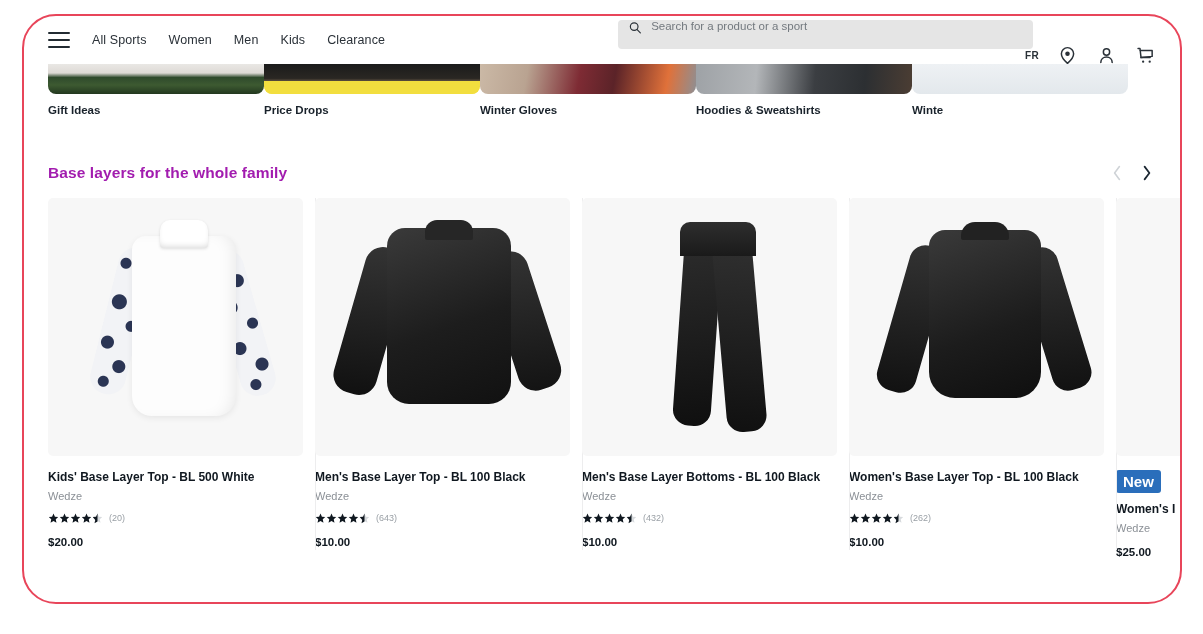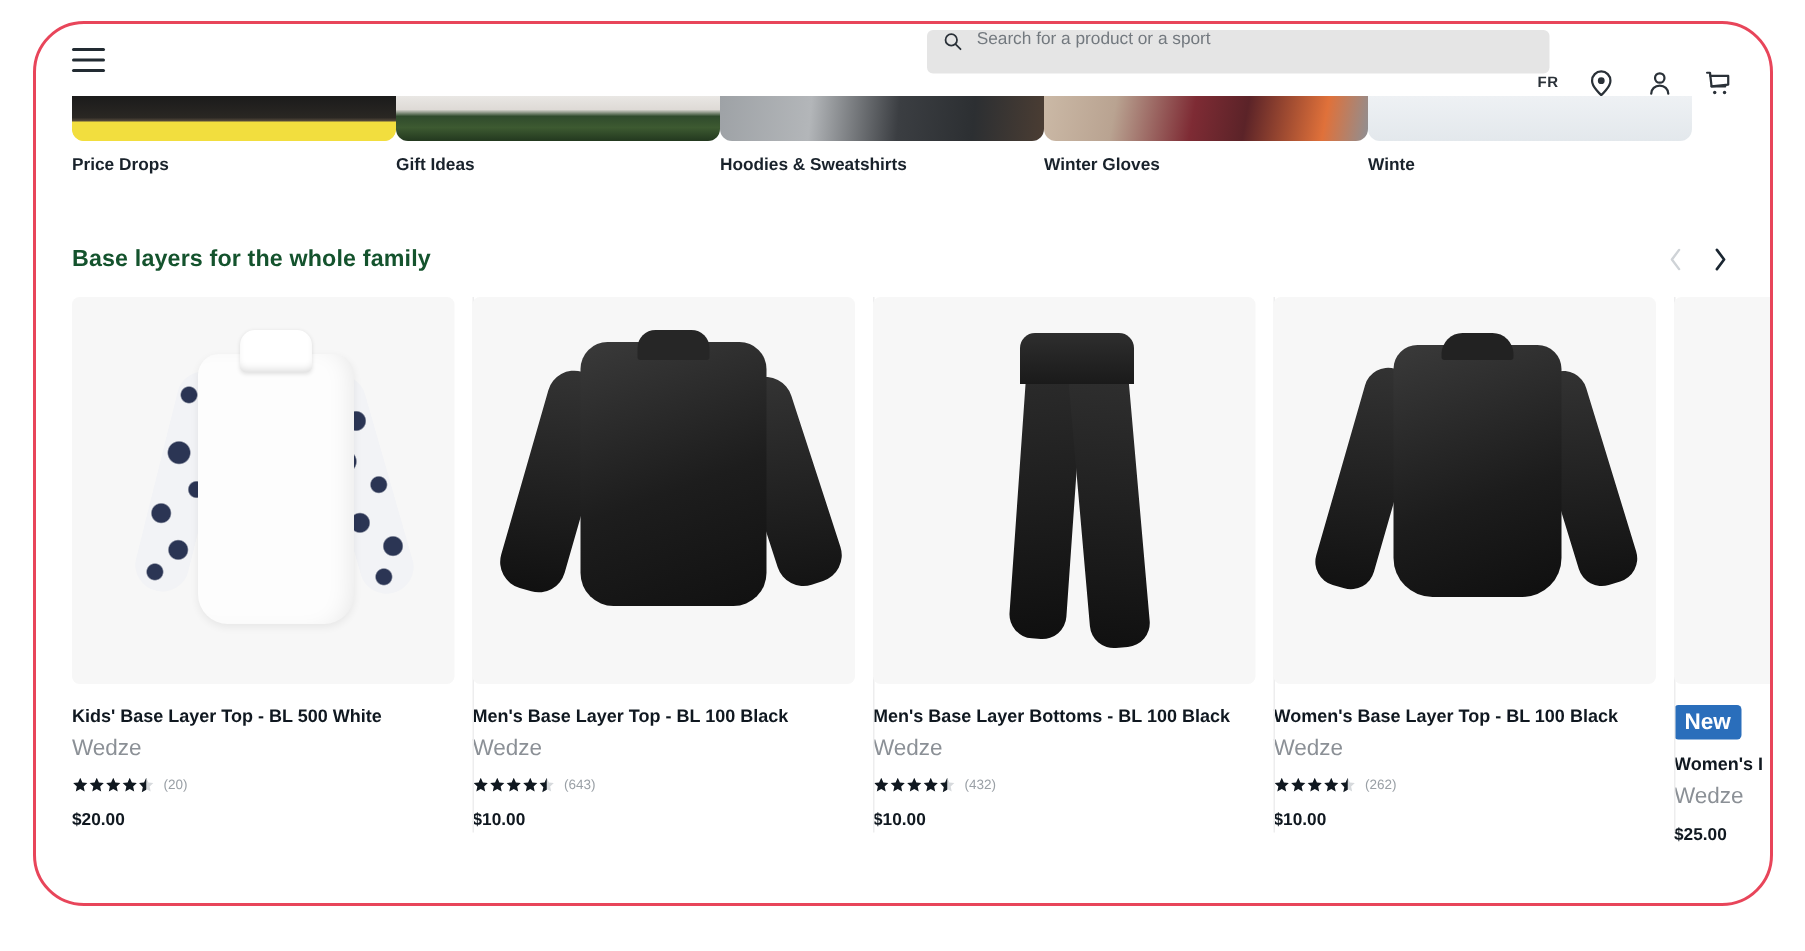--- a/index.html
+++ b/index.html
@@ -132,21 +132,21 @@
     position: relative;
   }
   .section-head {
     display: flex; align-items: center; justify-content: space-between;
     height: 52px;
     padding-top: 14px;
   }
   .section-title {
     font-size: 15.5px;
     font-weight: bold;
-    color: #14532d;
+    color: #a21caf;
     letter-spacing: .1px;
   }
   .arrows { display: flex; align-items: center; gap: 20px; padding-right: 4px; }
   .arrow { width: 10px; height: 16px; cursor: pointer; }
 
   
   .products {
     display: flex;
     position: relative;
     margin-top: 6px;
@@ -176,21 +176,21 @@
   .card-body { padding-top: 14px; }
   .p-name {
     font-size: 12px;
     font-weight: bold;
     color: #101820;
     line-height: 1.3;
     white-space: nowrap;
     overflow: hidden;
   }
   .p-brand {
-    font-size: 15px;
+    font-size: 11px;
     color: #8b9096;
     margin-top: 4px;
   }
   .p-rating { display: flex; align-items: center; gap: 6px; margin-top: 11px; }
   .stars { display: flex; gap: 0px; }
   .star { width: 11px; height: 11px; display:block; }
   .p-count { font-size: 9px; color: #9aa0a6; }
   .p-price {
     font-size: 11.5px;
     font-weight: bold;
@@ -300,20 +300,27 @@
 <div id="page">
 
   <div class="header">
 
     <div class="burger">
       <span></span>
         <span></span>
         <span></span>
     </div>
 
+    <div class="nav">
+      <div class="nav-item">All Sports</div>
+      <div class="nav-item">Women</div>
+      <div class="nav-item">Men</div>
+      <div class="nav-item">Kids</div>
+      <div class="nav-item">Clearance</div>
+    </div>
 
     <div class="search-wrap">
       <svg class="hicon" style="width:15px;height:15px" viewBox="0 0 24 24" fill="none" stroke="#2a3138" stroke-width="2">
         <circle cx="10.5" cy="10.5" r="6.5"></circle>
         <line x1="15.5" y1="15.5" x2="21" y2="21" stroke-linecap="round"></line>
       </svg>
       <input class="search-input" type="text" placeholder="Search for a product or a sport" style="">
     </div>
 
     <div class="header-right">
@@ -335,38 +342,38 @@
         <circle cx="9.3" cy="19" r="1.3" fill="#2a3138" stroke="none"></circle>
         <circle cx="16.8" cy="19" r="1.3" fill="#2a3138" stroke="none"></circle>
       </svg>
     </div>
   </div>
 
   <div class="cat-strip">
     <div class="cat-row">
 
       <div class="cat">
+        <div class="cat-img thumb-gift"></div>
+        <div class="cat-label">Gift Ideas</div>
+      </div>
+
+      <div class="cat">
         <div class="cat-img thumb-pricedrops"></div>
         <div class="cat-label">Price Drops</div>
       </div>
 
+
       <div class="cat">
-        <div class="cat-img thumb-gift"></div>
-        <div class="cat-label">Gift Ideas</div>
-      </div>
-
+        <div class="cat-img thumb-gloves"></div>
+        <div class="cat-label">Winter Gloves</div>
+      </div>
 
       <div class="cat">
         <div class="cat-img thumb-hoodies"></div>
         <div class="cat-label">Hoodies &amp; Sweatshirts</div>
-      </div>
-
-      <div class="cat">
-        <div class="cat-img thumb-gloves"></div>
-        <div class="cat-label">Winter Gloves</div>
       </div>
 
       <div class="cat">
         <div class="cat-img thumb-winterjackets"></div>
         <div class="cat-label">Winte</div>
       </div>
 
     </div>
   </div>
 

